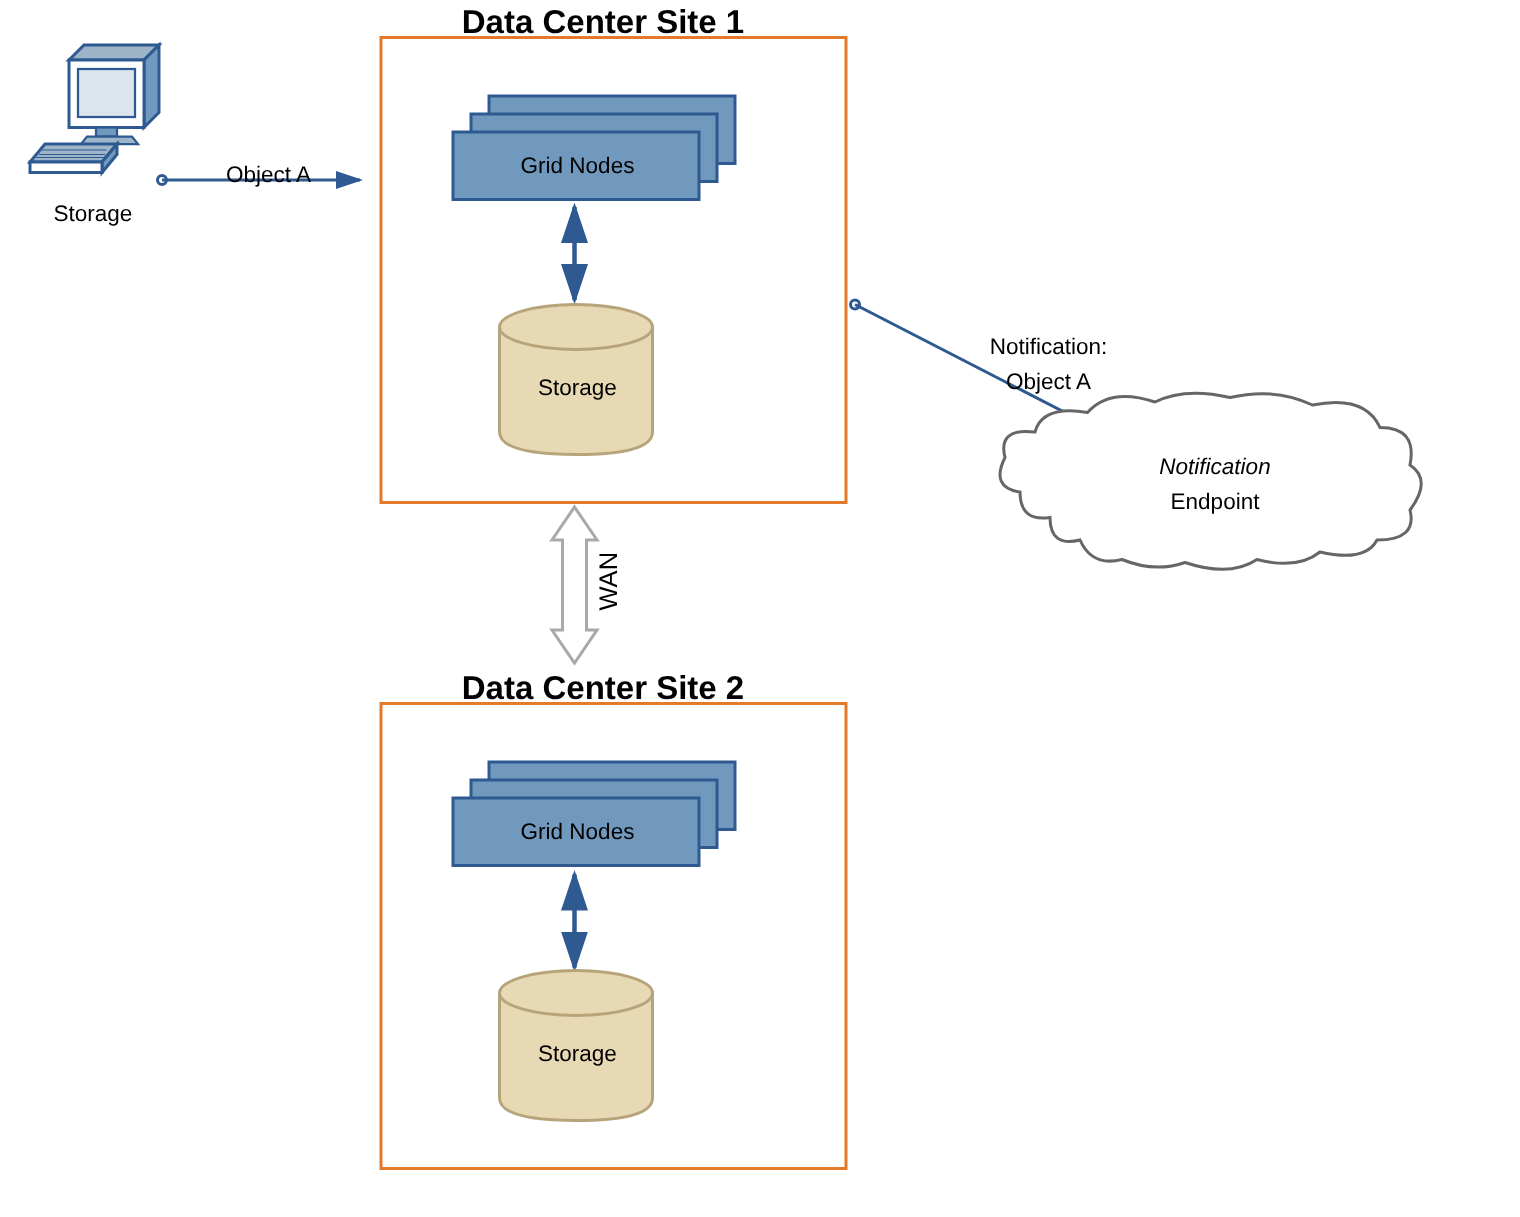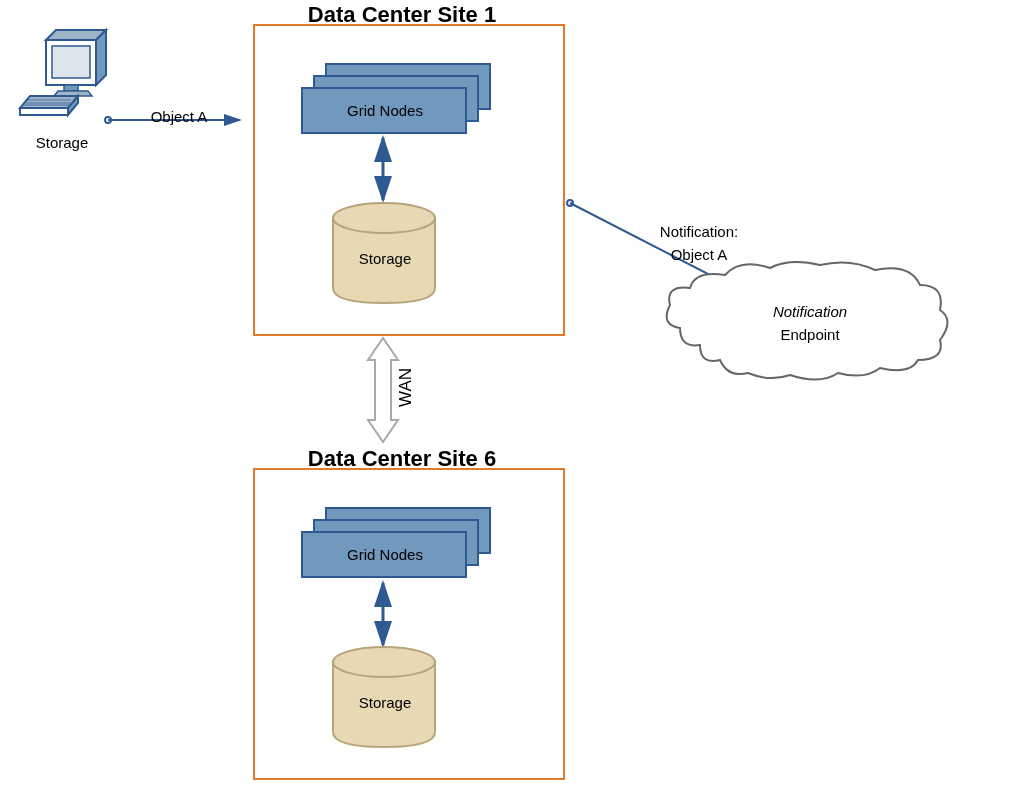--- a/index.html
+++ b/index.html
@@ -124,21 +124,21 @@
 <div class="label" style="left:134px; top:108px; width:90px;">Object A</div>
 
 <div class="label title-label" style="left:277px; top:2px; width:250px;">Data Center Site 1</div>
 
 <div class="label" style="left:315px; top:102px; width:140px;">Grid Nodes</div>
 
 <div class="label" style="left:340px; top:250px; width:90px;">Storage</div>
 
 <div class="label" style="left:396px; top:407px; transform: rotate(-90deg); transform-origin: left top; font-size:17px;">WAN</div>
 
-<div class="label title-label" style="left:277px; top:446px; width:250px;">Data Center Site 6</div>
+<div class="label title-label" style="left:277px; top:446px; width:250px;">Data Center Site 2</div>
 
 <div class="label" style="left:315px; top:546px; width:140px;">Grid Nodes</div>
 
 <div class="label" style="left:340px; top:694px; width:90px;">Storage</div>
 
 <div class="label" style="left:634px; top:223px; width:130px;">Notification:</div>
 <div class="label" style="left:634px; top:246px; width:130px;">Object A</div>
 
 <div class="label" style="left:750px; top:303px; width:120px;font-style:italic;">Notification</div>
 <div class="label" style="left:750px; top:326px; width:120px;">Endpoint</div>

